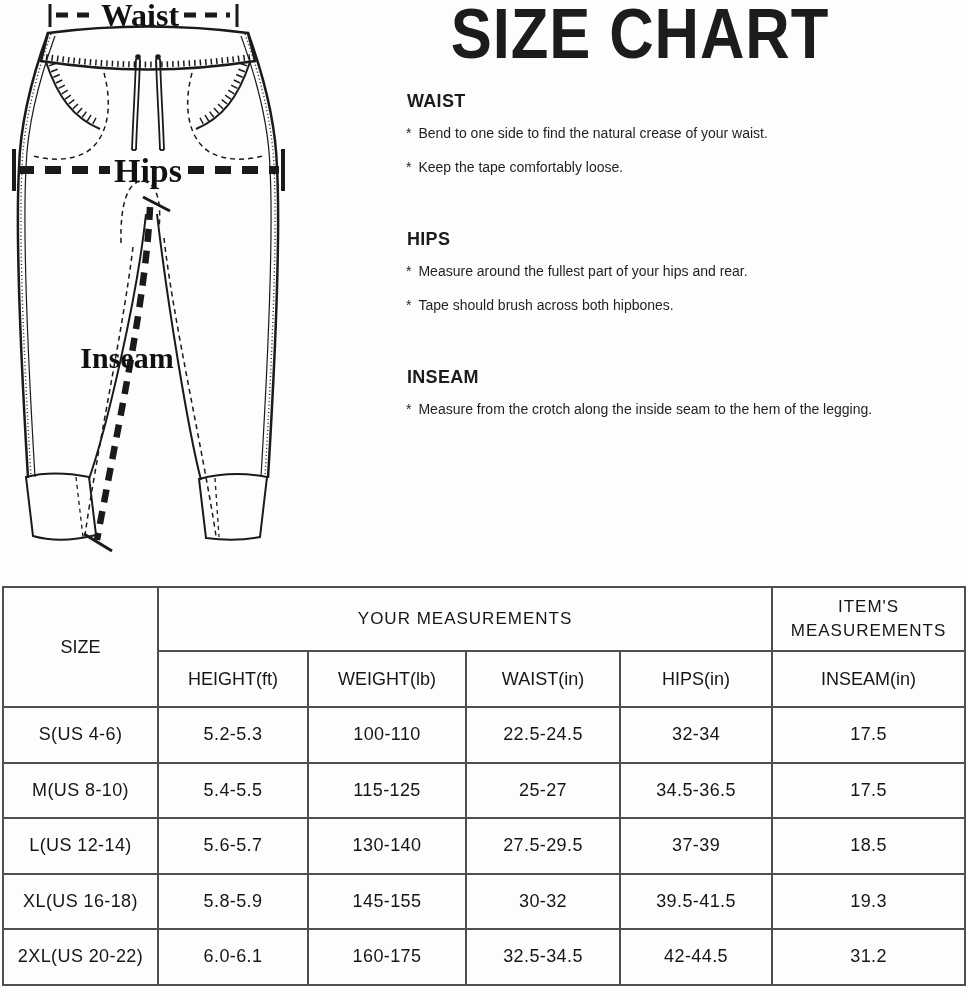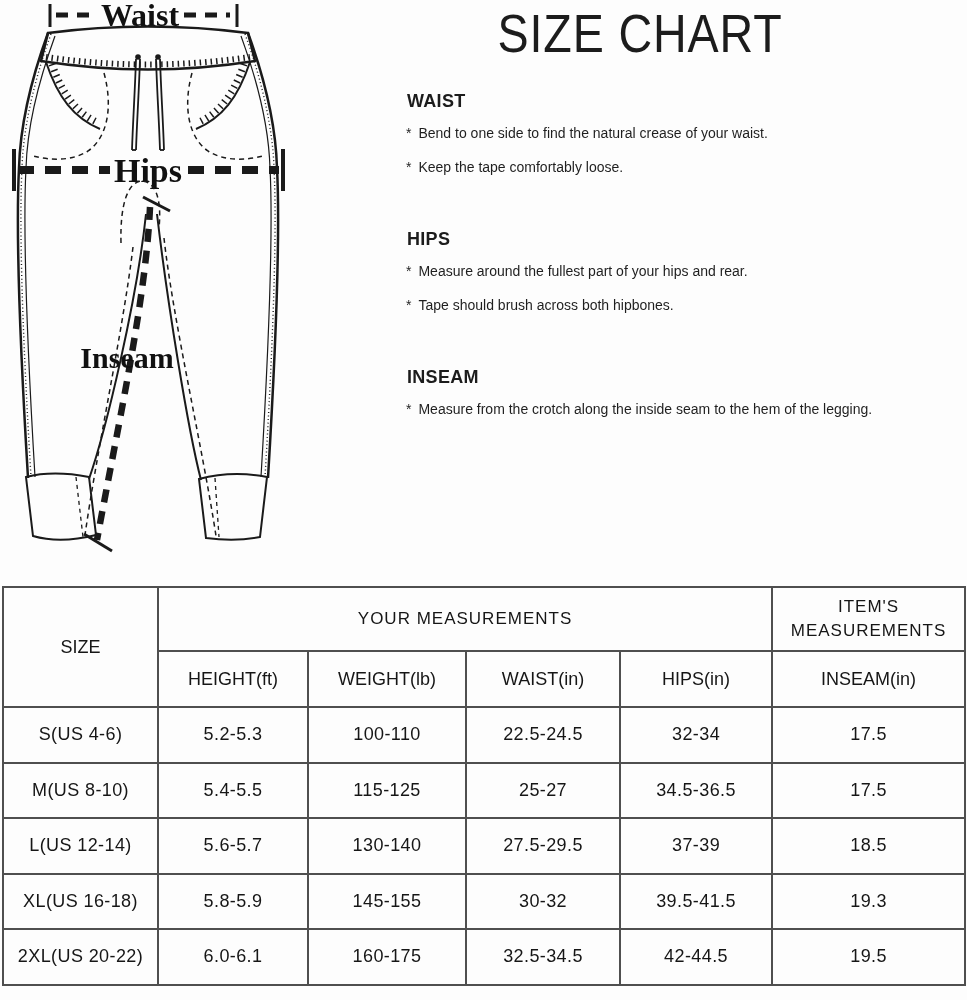--- a/index.html
+++ b/index.html
@@ -28,22 +28,22 @@
     stroke: none;
   }
   
   .info {
     position: absolute;
     left: 406px; top: 4px;
     width: 468px;
   }
   .title {
     text-align: center;
-    font-size: 53px;
-    font-weight: normal;
+    font-size: 70px;
+    font-weight: bold;
     line-height: 60px;
     margin-bottom: 26px;
     white-space: nowrap;
   }
   .title .condense {
     display: inline-block;
     transform: scaleX(0.88);
     transform-origin: center center;
     letter-spacing: 1px;
   }
@@ -258,18 +258,18 @@
         <td>30-32</td>
         <td>39.5-41.5</td>
         <td>19.3</td>
       </tr>
       <tr>
         <td>2XL(US 20-22)</td>
         <td>6.0-6.1</td>
         <td>160-175</td>
         <td>32.5-34.5</td>
         <td>42-44.5</td>
-        <td>19.5</td>
+        <td>31.2</td>
       </tr>
     </tbody>
   </table>
 
 </div>
 
 </body></html>

